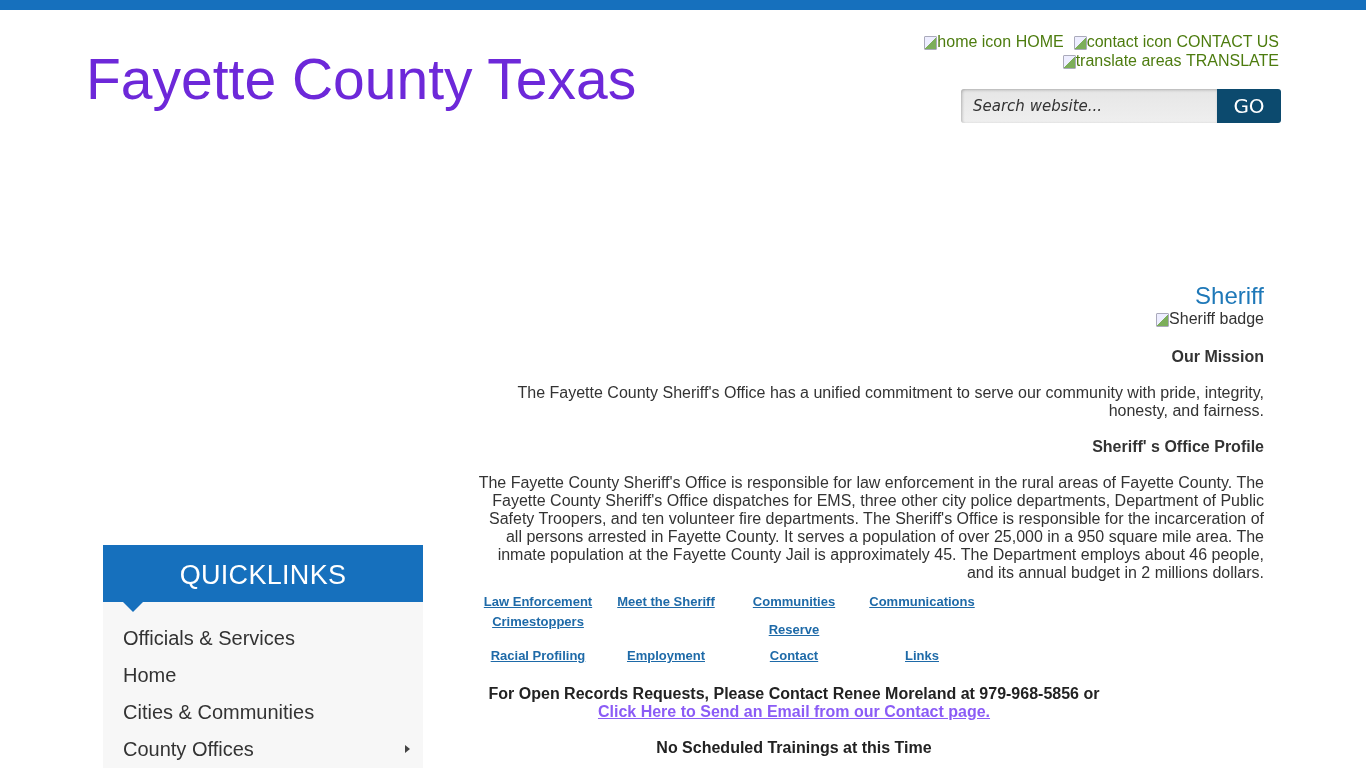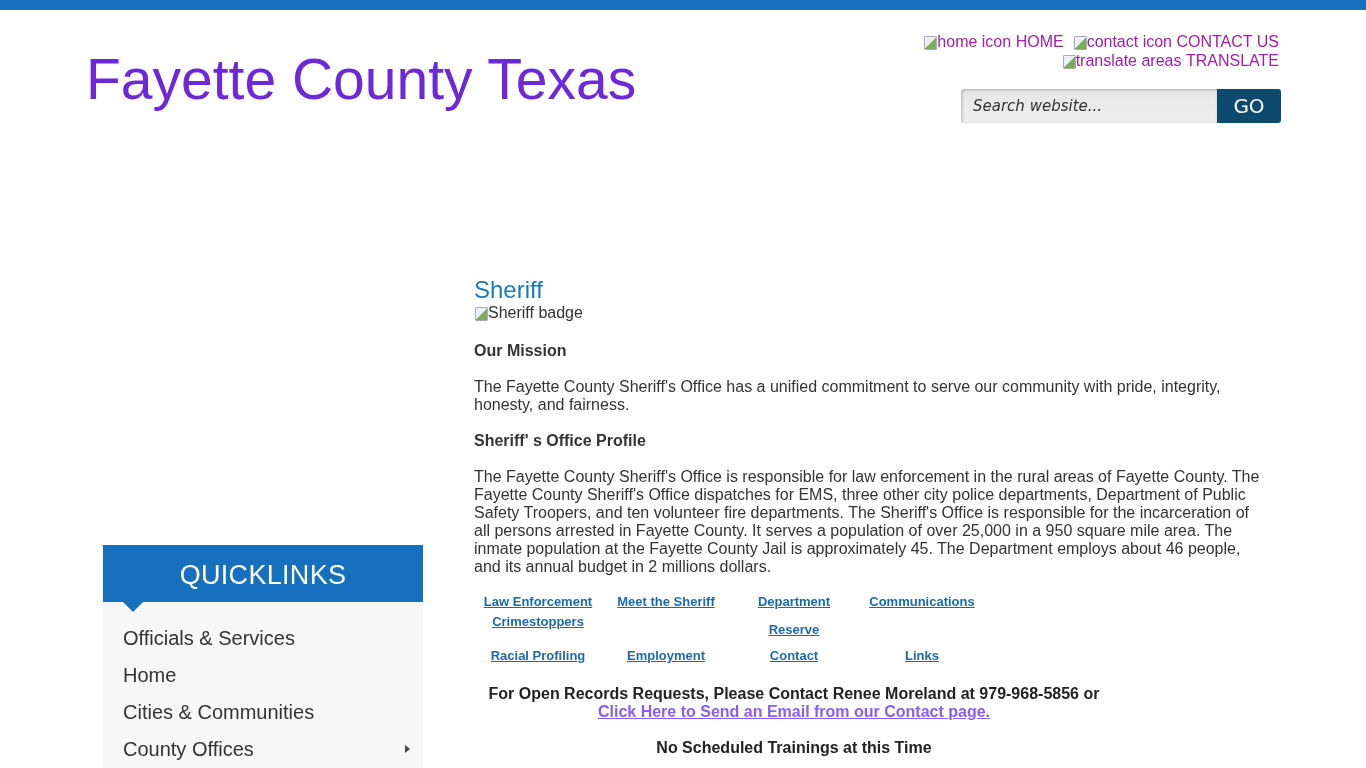--- a/index.html
+++ b/index.html
@@ -5,37 +5,37 @@
   * { box-sizing: border-box; margin: 0; padding: 0; }
   html, body { width: 1366px; height: 768px; overflow: hidden; background: #ffffff; }
   body { font-family: "Liberation Sans", sans-serif; color: #333333; position: relative; }
 
   .top-bar { position: absolute; left: 0; top: 0; width: 1366px; height: 10px; background: #1670bd; }
 
   .site-title { position: absolute; left: 86px; top: 46px; font-size: 57px; font-weight: normal; color: #6d28d9; letter-spacing: 0; line-height: 66px; white-space: nowrap; }
 
   .util-nav { position: absolute; right: 87px; top: 32px; width: 400px; font-size: 16px; color: #444; line-height: 19px; }
   .util-row { display: flex; justify-content: flex-end; align-items: center; white-space: nowrap; }
-  .util-link { display: inline-flex; align-items: center; color: #a21caf; text-decoration: none; margin-left: 9px; }
+  .util-link { display: inline-flex; align-items: center; color: #4d7c0f; text-decoration: none; margin-left: 9px; }
   .broken-img { display: inline-block; width: 14px; height: 14px; position: relative; vertical-align: middle; margin-right: 0; }
   .broken-img::before { content: ""; position: absolute; left: 1px; top: 1px; width: 11px; height: 12px; border: 1px solid #aab; border-radius: 1px; background: linear-gradient(135deg, #eef 0 50%, #7cae5a 50% 100%); }
 
   .search-wrap { position: absolute; left: 961px; top: 89px; width: 320px; height: 34px; display: flex; }
   .search-input { width: 256px; height: 34px; border: none; border-radius: 3px 0 0 3px; background: linear-gradient(#e6e6e6, #efefef); box-shadow: inset 1px 1px 3px rgba(0,0,0,0.25); font-family: "DejaVu Sans", sans-serif; font-style: italic; font-size: 15px; padding-left: 12px; color: #333; outline: none; }
   .search-input::placeholder { color: #333; font-style: italic; }
   .go-button { width: 64px; height: 34px; background: #0c4a6e; color: #ffffff; border: none; border-radius: 0 3px 3px 0; font-family: "DejaVu Sans", sans-serif; font-size: 20px; cursor: pointer; }
 
   .quicklinks { position: absolute; left: 103px; top: 545px; width: 320px; }
   .ql-header { position: relative; height: 57px; background: #1670bd; color: #ffffff; text-align: center; font-size: 27px; line-height: 60px; letter-spacing: 0.3px; }
   .ql-header::after { content: ""; position: absolute; left: 20px; bottom: -10px; border-left: 10px solid transparent; border-right: 10px solid transparent; border-top: 10px solid #1670bd; }
   .ql-list { background: #f7f7f7; padding-top: 18px; height: 170px; }
   .ql-item { position: relative; display: block; padding-left: 20px; font-size: 20px; line-height: 37px; color: #333333; text-decoration: none; }
   .ql-arrow { position: absolute; right: 13px; top: 14px; width: 0; height: 0; border-top: 4px solid transparent; border-bottom: 4px solid transparent; border-left: 5px solid #444; }
 
-  .content { position: absolute; left: 474px; top: 277px; width: 790px; font-size: 16px; line-height: 18px; color: #333; }
+  .content { position: absolute; left: 474px; top: 283px; width: 790px; font-size: 16px; line-height: 18px; color: #333; text-align: right; }
   .page-title { font-size: 24px; font-weight: normal; color: #1e78b8; line-height: 26px; }
   .badge-img { display: inline-flex; align-items: center; color: #333; font-size: 16px; line-height: 18px; margin-top: 1px; }
   .section-head { font-weight: bold; margin-top: 18px; }
   .para { margin-top: 18px; }
 
   .links-table { position: absolute; left: 474px; top: 592px; width: 512px; font-size: 13px; font-weight: bold; }
   .lt-row { display: flex; }
   .lt-cell { width: 128px; text-align: center; }
   .lt-link { color: #1e6aa8; text-decoration: underline; line-height: 20px; }
 
@@ -93,21 +93,21 @@
   <div class="section-head">Our Mission</div>
   <p class="para">The Fayette County Sheriff's Office has a unified commitment to serve our community with pride, integrity, honesty, and fairness.</p>
   <div class="section-head">Sheriff' s Office Profile</div>
   <p class="para">The Fayette County Sheriff's Office is responsible for law enforcement in the rural areas of Fayette County.  The Fayette County Sheriff's Office dispatches for EMS, three other city police departments, Department of Public Safety Troopers, and ten volunteer fire departments.   The Sheriff's Office is responsible for the incarceration of all persons arrested in Fayette County.  It serves a population of over 25,000 in a 950 square mile area.  The inmate population at the Fayette County Jail is approximately 45.  The Department employs about 46 people, and its annual budget in 2 millions dollars.</p>
 </div>
 
 <div class="links-table">
   <div class="lt-row">
     <div class="lt-cell"><a class="lt-link">Law Enforcement</a><br><a class="lt-link">Crimestoppers</a></div>
     <div class="lt-cell"><a class="lt-link">Meet the Sheriff</a></div>
-    <div class="lt-cell"><a class="lt-link">Department</a><br><span style="display:block;height:8px"></span><a class="lt-link">Reserve</a></div>
+    <div class="lt-cell"><a class="lt-link">Communities</a><br><span style="display:block;height:8px"></span><a class="lt-link">Reserve</a></div>
     <div class="lt-cell"><a class="lt-link">Communications</a></div>
   </div>
   <div class="lt-row" style="margin-top:6px">
     <div class="lt-cell"><a class="lt-link">Racial Profiling</a></div>
     <div class="lt-cell"><a class="lt-link">Employment</a></div>
     <div class="lt-cell"><a class="lt-link">Contact</a></div>
     <div class="lt-cell"><a class="lt-link">Links</a></div>
   </div>
 </div>
 

